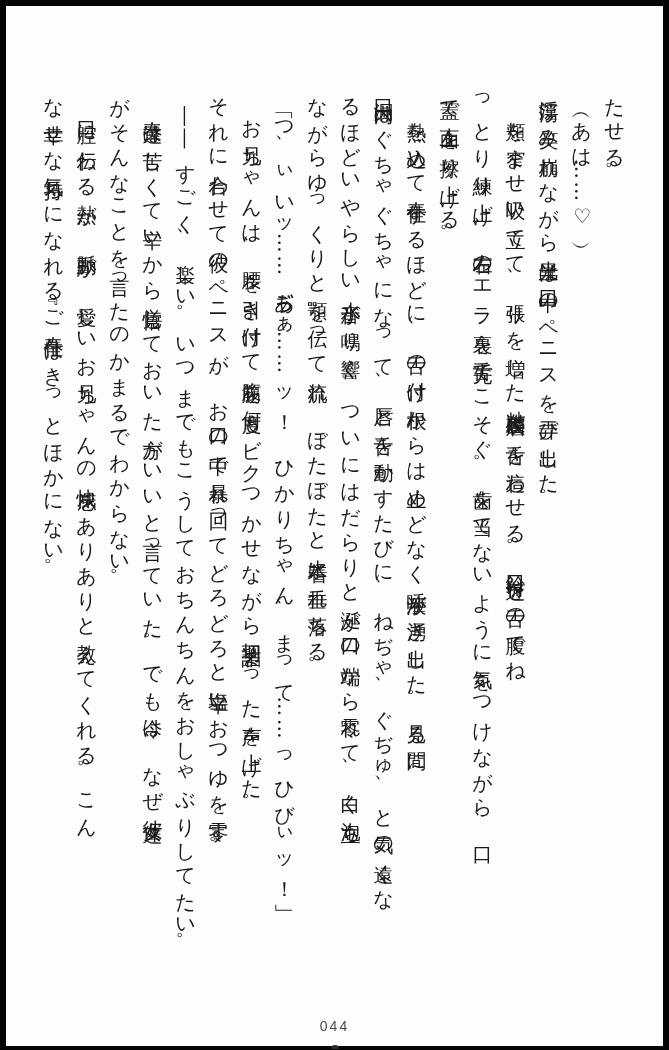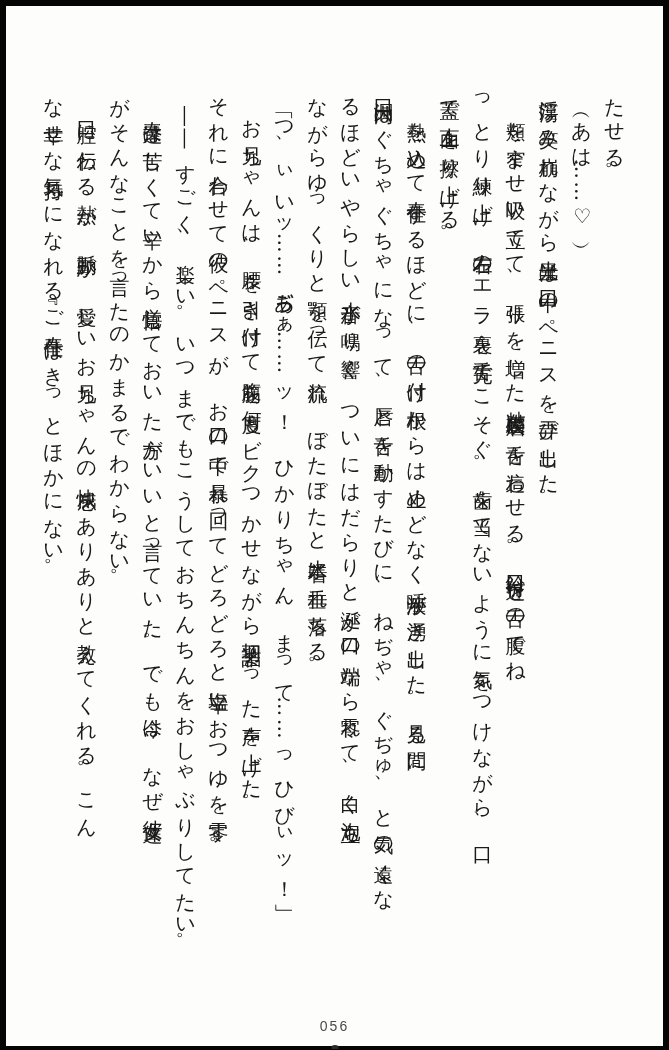--- a/index.html
+++ b/index.html
@@ -96,16 +96,16 @@
       <div class="line indent">「つ、ぃいッ……ゔあぁ……ッ！　ひかりちゃん、まって……っひびぃッ！」</div>
       <div class="line indent">お兄ちゃんは、腰を引き付けて腹筋を何度もビクつかせながら切羽詰まった声を上げた。</div>
       <div class="line">それに合わせて彼のペニスが、お口の中で暴れ回ってどろどろと塩辛いおつゆを零す。</div>
       <div class="line indent">――すごく、楽しい。いつまでもこうしておちんちんをおしゃぶりしてたい。</div>
       <div class="line indent">奏達は苦しくて辛いから覚悟しておいた方がいいと言っていた。でも今は、なぜ彼女達</div>
       <div class="line">がそんなことを言ったのかまるでわからない。</div>
       <div class="line indent">口腔に伝わる熱が、脈動が、愛しいお兄ちゃんの快感をありありと教えてくれる。こん</div>
       <div class="line">な幸せな気持ちになれる『ご奉仕』はきっとほかにない。</div>
     </div>
 
-  <div class="page-number">056</div>
+  <div class="page-number">044</div>
 
   <div class="folio-mark"></div>
 </div>
 
 </body></html>

